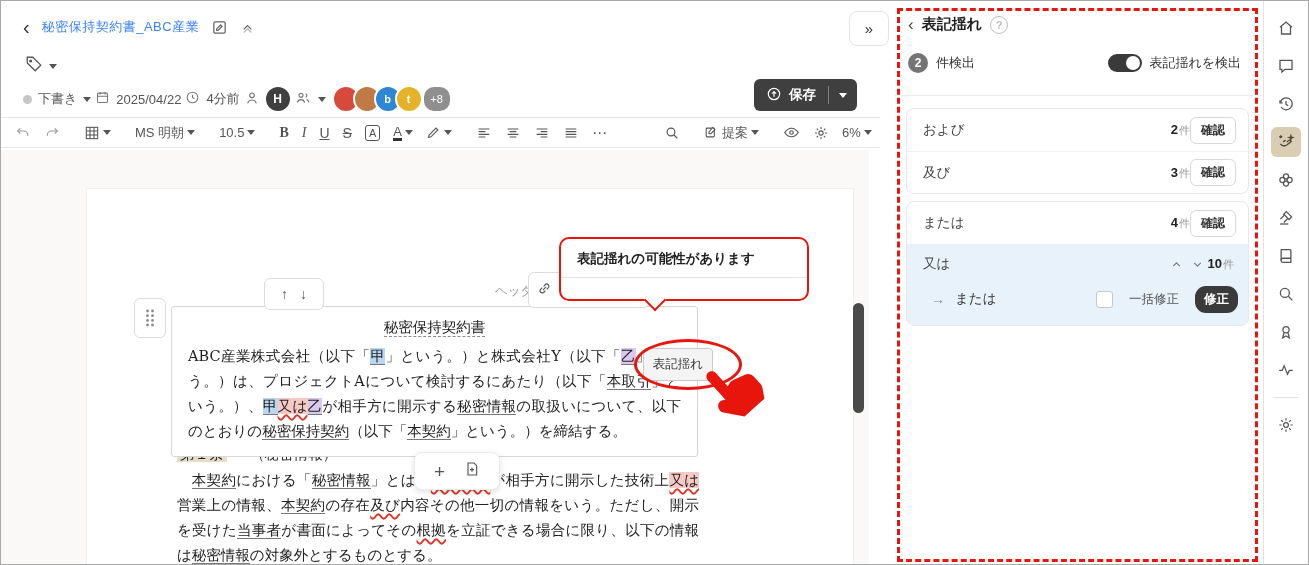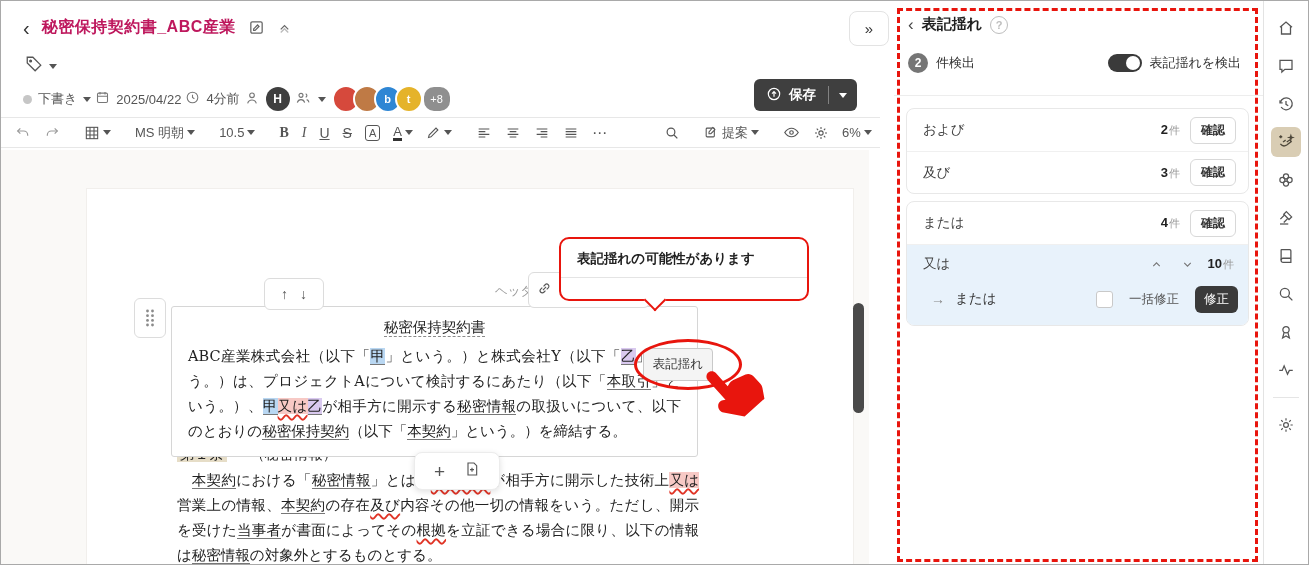--- a/index.html
+++ b/index.html
@@ -3,21 +3,21 @@
 <meta charset="utf-8">
 <style>
   html,body{margin:0;padding:0;background:#fff;}
   body{font-family:"Liberation Sans","DejaVu Sans",sans-serif;color:#333;}
   .app{position:relative;width:1307px;height:563px;border:1px solid #a9a9a9;background:#fff;overflow:hidden;}
 
   
   .main{position:absolute;left:0;top:0;width:893px;height:563px;background:#fff;}
   .titlebar{position:absolute;left:22px;top:16px;display:flex;align-items:center;gap:12px;}
   .back{font-size:20px;color:#333;line-height:1;cursor:pointer;}
-  .doc-title{font-size:16px;font-weight:bold;color:#be185d;letter-spacing:.5px;}
+  .doc-title{font-size:13px;font-weight:normal;color:#3b82f6;letter-spacing:.5px;}
   .ticon{color:#666;display:flex;align-items:center;}
   .tagrow{position:absolute;left:24px;top:54px;display:flex;align-items:center;gap:6px;color:#555;}
   .caret{width:0;height:0;border-left:4px solid transparent;border-right:4px solid transparent;border-top:5px solid #555;display:inline-block;}
   .statusrow{position:absolute;left:22px;top:84px;display:flex;align-items:center;gap:4px;font-size:13px;color:#555;}
   .srow-item{display:flex;align-items:center;gap:6px;}
   .dot{width:9px;height:9px;border-radius:50%;background:#c6c6c6;display:inline-block;}
   .owner-av{width:24px;height:24px;border-radius:50%;background:#3f3f3f;color:#fff;font-size:12px;font-weight:bold;display:flex;align-items:center;justify-content:center;}
   .avstack{display:flex;align-items:center;}
   .av{width:24px;height:24px;border-radius:50%;border:2px solid #fff;margin-left:-7px;color:#fff;font-size:11px;font-weight:bold;display:flex;align-items:center;justify-content:center;}
   .av:first-child{margin-left:0;}
@@ -91,32 +91,32 @@
   .toggle .knob{position:absolute;right:2px;top:2px;width:14px;height:14px;border-radius:50%;background:#fff;}
   .p-divider{position:absolute;left:0;right:0;top:94px;height:1px;background:#ededed;}
   .card{position:absolute;left:12px;right:14px;border:1px solid #e8e8e8;border-radius:8px;background:#fff;overflow:hidden;}
   .card1{top:107px;}
   .card2{top:200px;}
   .vrow{height:42px;display:flex;align-items:center;justify-content:space-between;padding:0 12px 0 16px;box-sizing:border-box;}
   .vrow + .vrow{border-top:1px solid #f0f0f0;}
   .term{font-size:13.5px;color:#404040;}
   .cnt{font-size:13px;font-weight:bold;color:#222;}
   .cnt .unit{font-size:11px;font-weight:normal;color:#999;margin-left:1px;}
-  .rowright{display:flex;align-items:center;gap:10px;}
+  .rowright{display:flex;align-items:center;}
   .confirm{background:#fff;border:1px solid #d8d8d8;border-radius:6px;font-size:12px;font-weight:bold;color:#333;padding:4px 10px;cursor:pointer;}
   .active-block{background:#e8f2fb;border-top:1px solid #f0f0f0;padding:2px 0 8px;}
   .arow{height:34px;display:flex;align-items:center;justify-content:space-between;padding:0 14px 0 16px;}
   .chevbtn{color:#777;display:flex;align-items:center;padding:2px 4px;cursor:pointer;}
   .sugrow{height:36px;display:flex;align-items:center;justify-content:space-between;padding:0 10px 0 24px;}
   .sugleft{display:flex;align-items:center;gap:10px;font-size:13.5px;color:#333;}
   .sugarrow{color:#888;font-size:14px;}
   .sugright{display:flex;align-items:center;gap:16px;}
   .cbx{width:15px;height:15px;border:1.5px solid #c9c9c9;border-radius:3px;background:#fff;display:inline-block;cursor:pointer;}
   .bulk{font-size:12.5px;color:#555;}
-  .fixbtn{background:#3a3a3a;color:#fff;border-radius:6px;font-size:12.5px;font-weight:normal;padding:5px 9px;cursor:pointer;}
+  .fixbtn{background:#3a3a3a;color:#fff;border-radius:11px;font-size:12.5px;font-weight:bold;padding:5px 9px;cursor:pointer;}
 
   
   .rail{position:absolute;left:1262px;top:0;width:45px;height:563px;border-left:1px solid #e3e3e3;background:#fff;display:flex;flex-direction:column;align-items:center;padding-top:12px;box-sizing:border-box;gap:8px;}
   .rbtn{width:30px;height:30px;border-radius:6px;display:flex;align-items:center;justify-content:center;color:#555;cursor:pointer;flex:0 0 auto;}
   .rbtn.active{background:#d9cdb4;color:#4d473a;}
   .rail-div{width:26px;height:1px;background:#e5e5e5;margin:4px 0;}
 </style>
 </head>
 <body>
 

